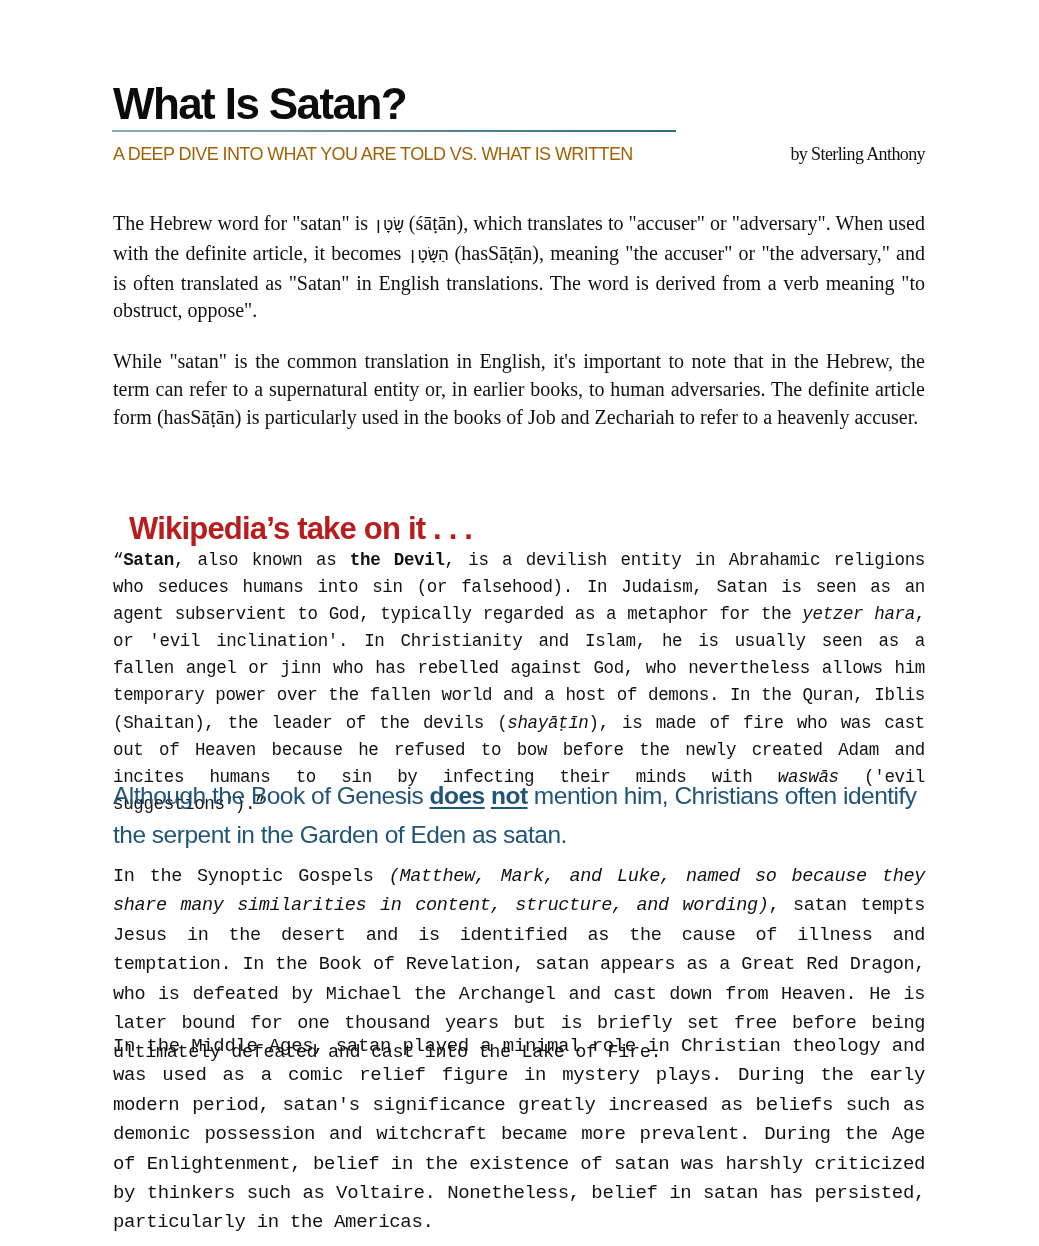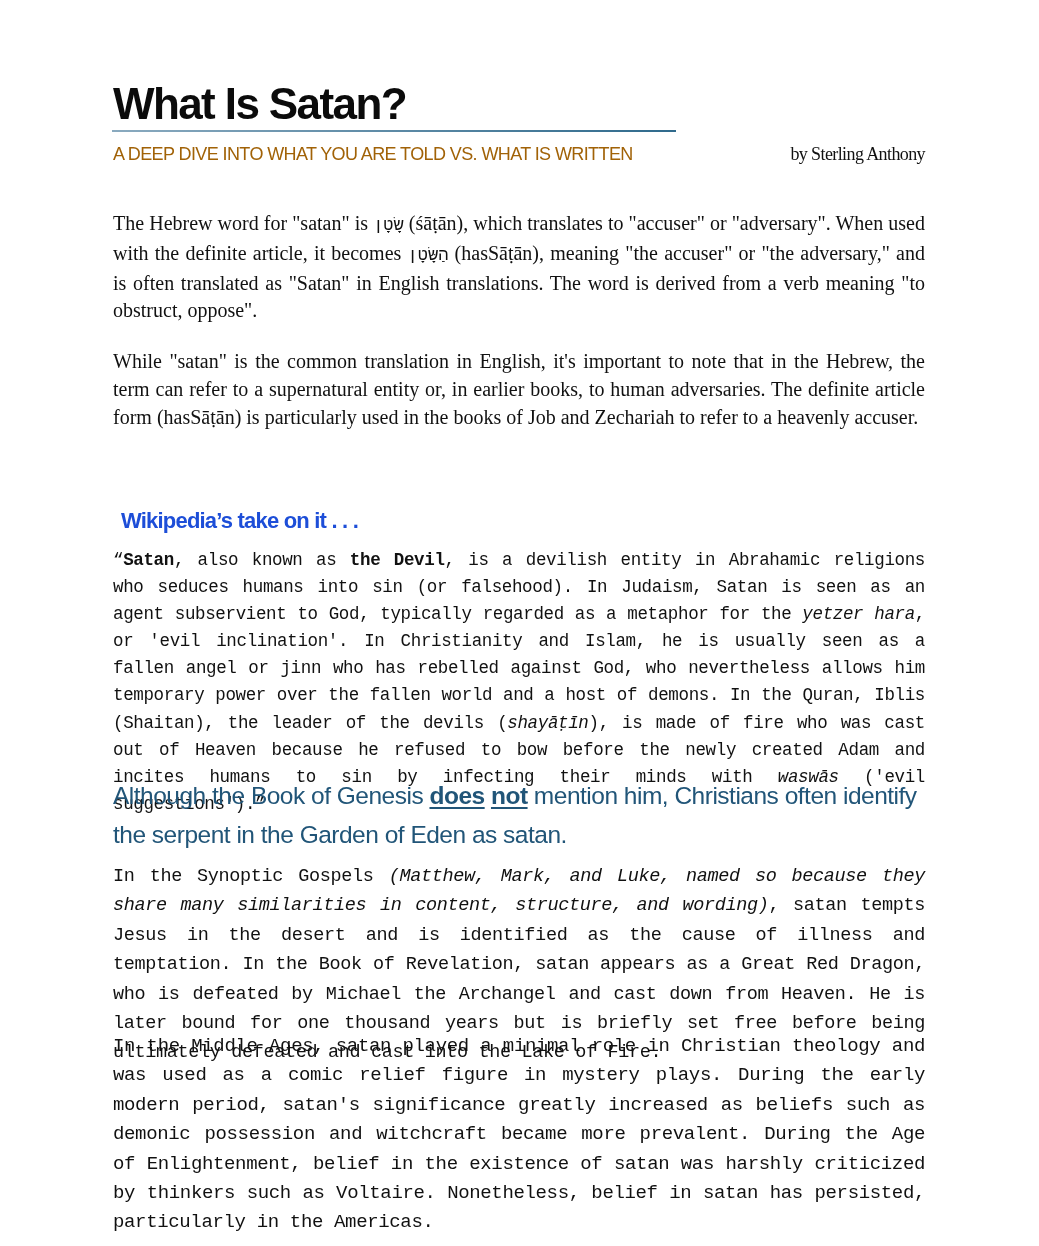--- a/index.html
+++ b/index.html
@@ -77,26 +77,26 @@
     .p1 { top: 210px; }
     .p2 { top: 348px; }
     .hebrew {
       font-family: Liberation Mono, monospace;
       font-size: 17px;
     }
     .section-heading {
       position: absolute;
       left: 0;
       top: 493px;
-      margin: 8px;
+      margin: 16px;
       font-family: "Liberation Sans", sans-serif;
       font-weight: bold;
-      font-size: 22px;
+      font-size: 31px;
       letter-spacing: -0.8px;
-      color: #1d4ed8;
+      color: #b91c1c;
       line-height: 40px;
       white-space: nowrap;
     }
     .sans-para {
       position: absolute;
       left: 0;
       width: 812px;
       margin: 0;
       font-family: Liberation Mono, monospace;
       color: #111111;

